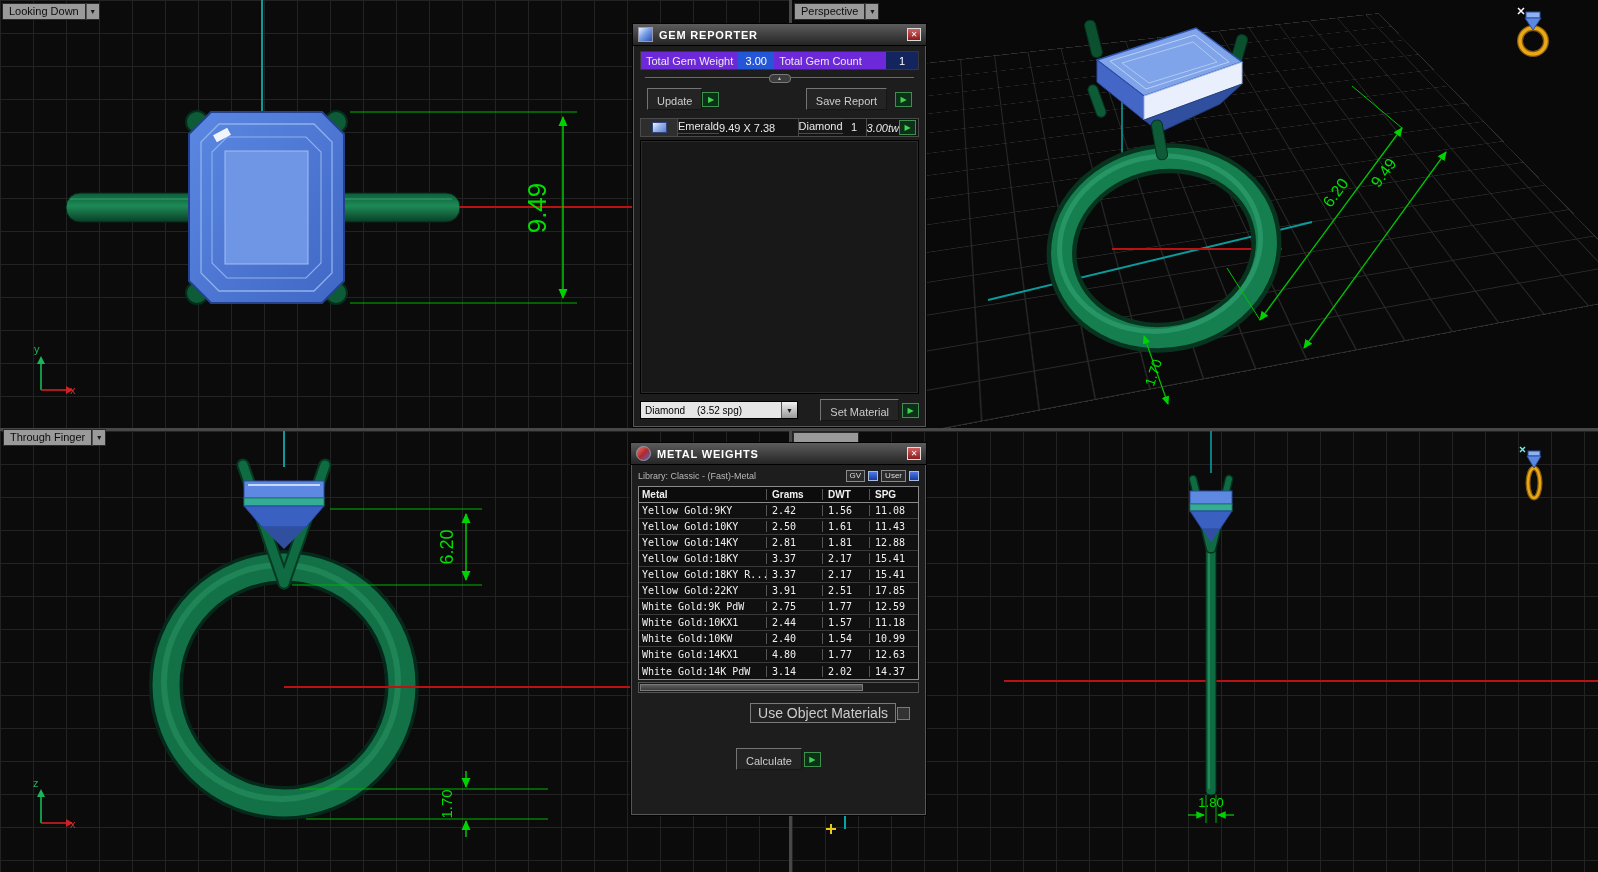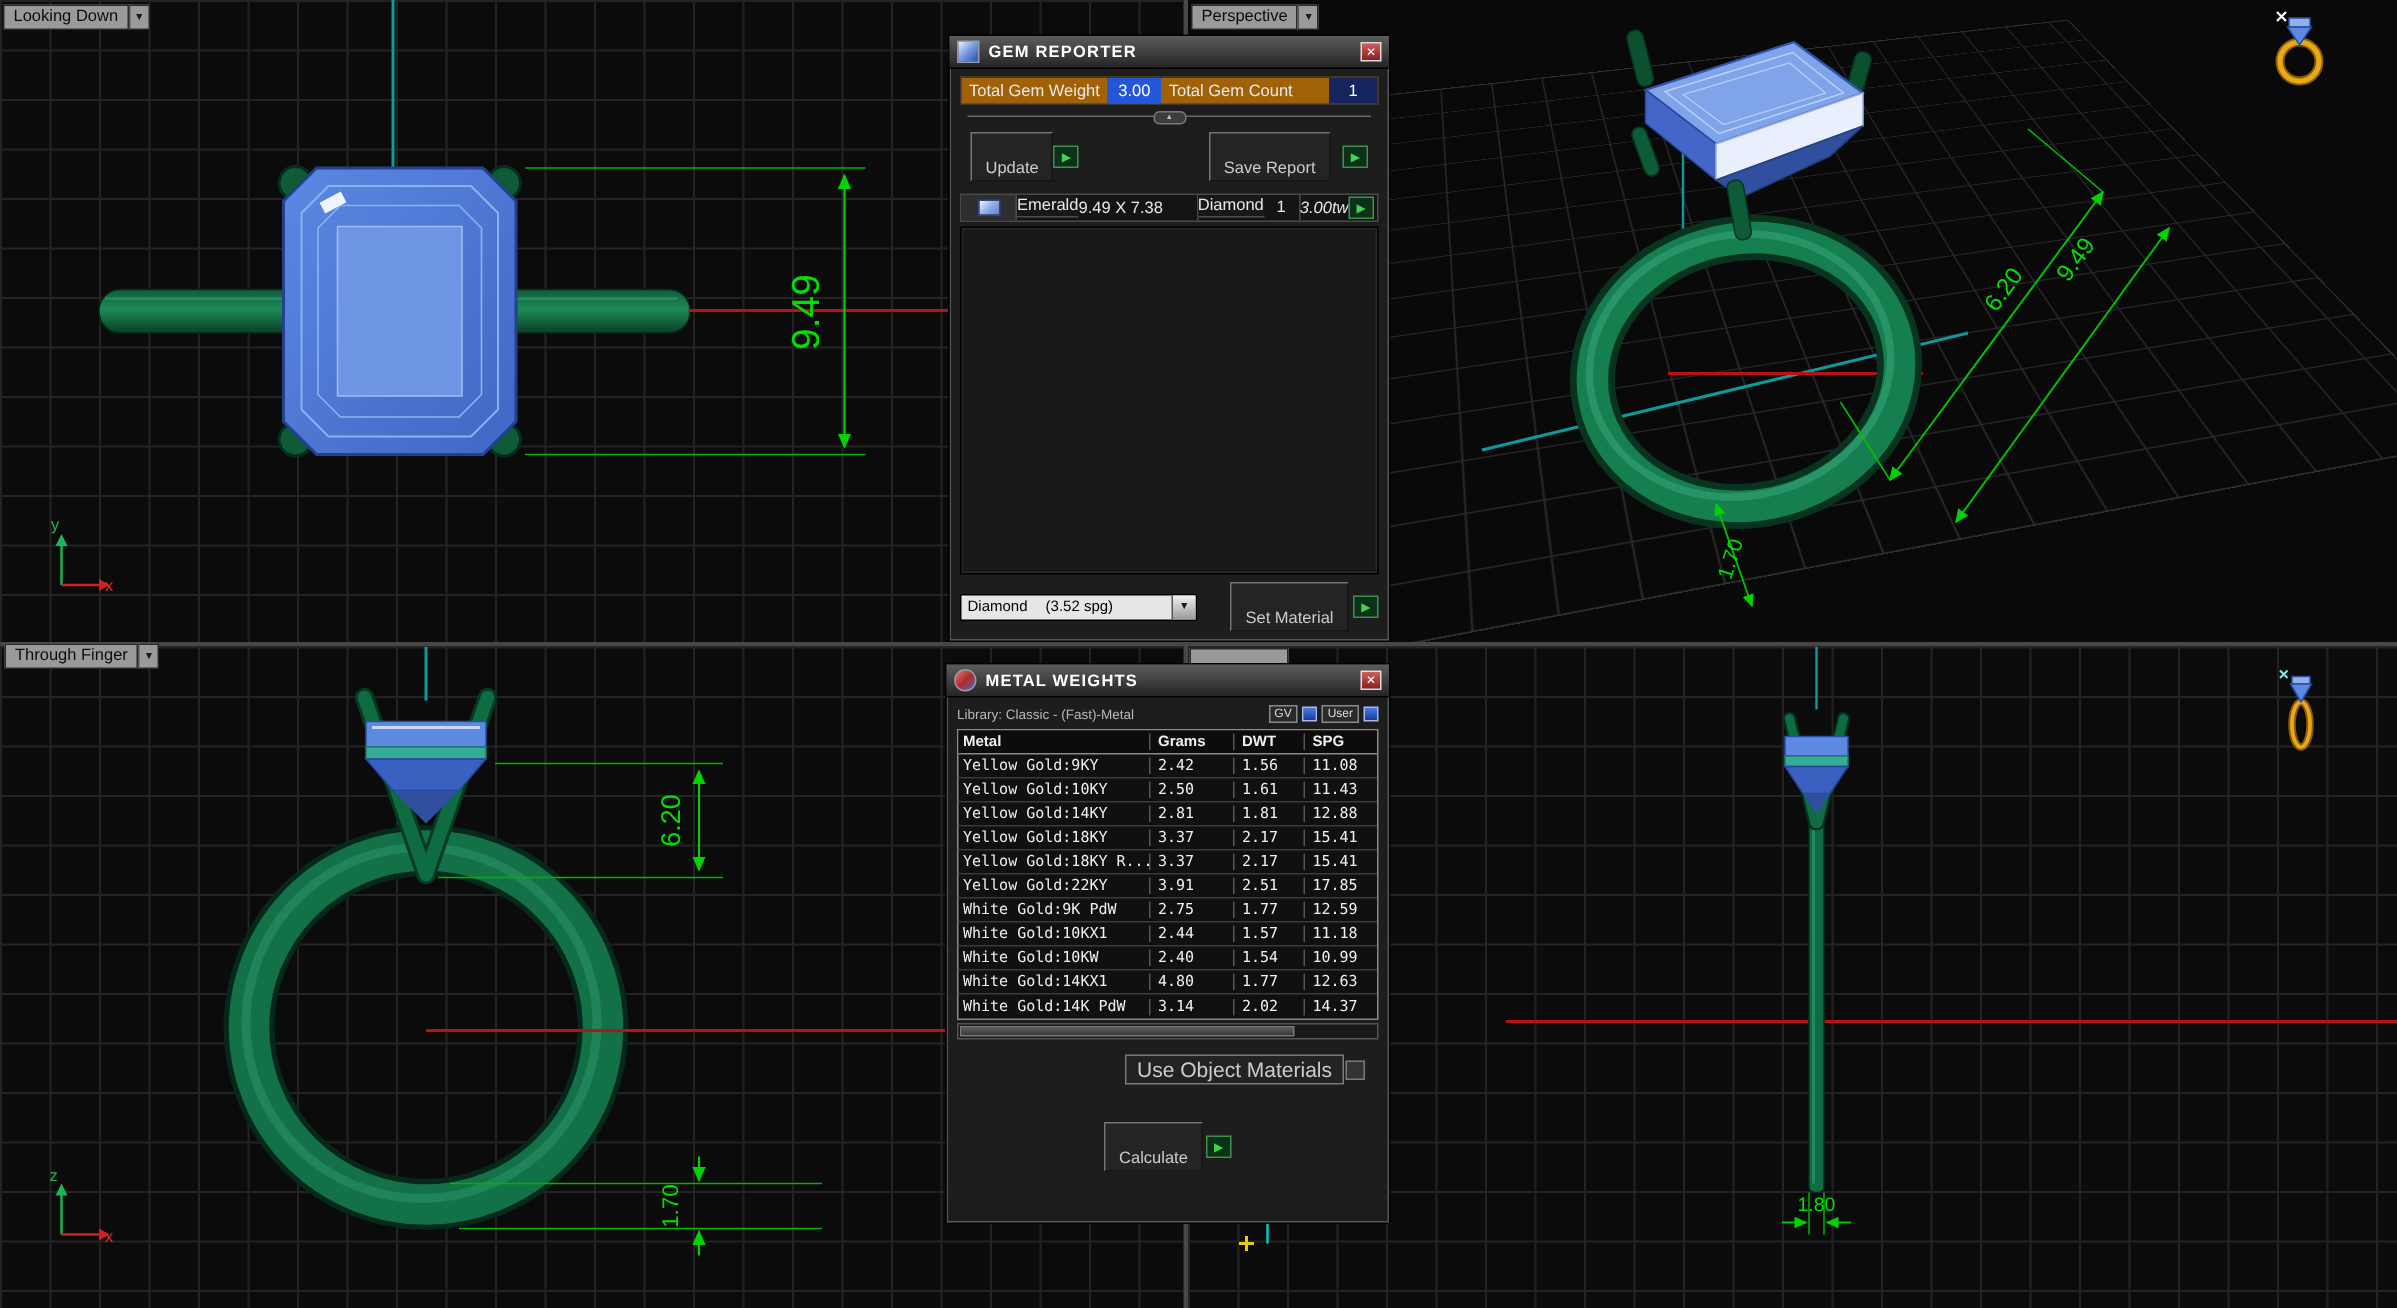--- a/index.html
+++ b/index.html
@@ -31,31 +31,31 @@
   #gem-reporter{left:633px;top:24px;width:293px;height:403px;}
   #metal-weights{left:631px;top:443px;width:295px;height:372px;}
   .titlebar{height:22px;background:linear-gradient(#5c5c5c,#252525);display:flex;align-items:center;padding:0 5px;gap:6px;border-bottom:1px solid #000;flex:0 0 auto;}
   .title-text{color:#fff;font-weight:bold;font-size:11px;letter-spacing:.8px;flex:1;}
   .title-icon{width:15px;height:15px;border:1px solid #99a;flex:0 0 auto;}
   .gem-rep-ic{background:linear-gradient(135deg,#eef3ff 0%,#7aa0e8 45%,#2a50b0 100%);}
   .mw-ic{background:linear-gradient(135deg,#e87a7a 0%,#b02a2a 50%,#4a6ad0 100%);border-radius:50%;}
   .close-btn{width:14px;height:13px;background:linear-gradient(#d06060,#8a1d1d);border:1px solid #ddd;color:#fff;font-size:8px;line-height:11px;text-align:center;cursor:pointer;flex:0 0 auto;}
 
   
-  .stats-row{display:flex;align-items:center;height:19px;margin:5px 7px 0;background:#a16207;border:1px solid #363636;font-size:11px;color:#eaeaea;flex:0 0 auto;}
+  .stats-row{display:flex;align-items:center;height:19px;margin:5px 7px 0;background:#6d28d9;border:1px solid #363636;font-size:11px;color:#eaeaea;flex:0 0 auto;}
   .stat-label{padding:0 5px;white-space:nowrap;}
   .stat-label.grow{flex:1;}
   .stat-value{height:100%;display:flex;align-items:center;justify-content:center;color:#fff;padding:0 6px;}
   .stat-value.blue{background:#2456d8;min-width:36px;}
   .stat-value.navy{background:#13245f;min-width:32px;}
   .splitter{position:relative;height:12px;margin:2px 12px;display:flex;align-items:center;flex:0 0 auto;}
   .splitter .line{flex:1;height:2px;border-top:1px solid #6a6a6a;border-bottom:1px solid #1a1a1a;}
   .splitter-handle{position:absolute;left:50%;transform:translateX(-50%);width:22px;height:9px;background:#3c3c3c;border:1px solid #7a7a7a;border-radius:4px;color:#c0c0c0;font-size:5px;line-height:7px;text-align:center;}
   .btn-row{display:flex;align-items:center;margin:2px 14px 0;flex:0 0 auto;}
-  .dark-btn{background:#242424;border:1px solid;border-color:#747474 #151515 #151515 #747474;color:#cccccc;font-size:11px;font-family:inherit;padding:17px 9px 2px;cursor:pointer;white-space:nowrap;}
+  .dark-btn{background:#242424;border:1px solid;border-color:#747474 #151515 #151515 #747474;color:#cccccc;font-size:11px;font-family:inherit;padding:6px 9px 2px;cursor:pointer;white-space:nowrap;}
   .go-btn{width:17px;height:15px;background:#0c3018;border:1px solid #3f8f4f;color:#3fd44f;font-size:8px;display:inline-flex;align-items:center;justify-content:center;cursor:pointer;flex:0 0 auto;}
   .sp8{width:8px;} .sp28{flex:1;}
   .gem-table{display:flex;margin:8px 7px 0;border:1px solid #4a4a4a;background:#141414;font-size:11px;color:#e8e8e8;flex:0 0 auto;}
   .gem-icon-cell{width:37px;border-right:1px solid #4a4a4a;display:flex;align-items:center;justify-content:center;background:#2e2e2e;}
   .gem-chip{width:15px;height:11px;background:linear-gradient(135deg,#f0f4ff 0%,#9ab4ea 45%,#5e7fd0 100%);border:1px solid #30477e;}
   .gem-col{flex:1;display:flex;flex-direction:row;}
   .gem-col + .gem-col{border-left:1px solid #4a4a4a;}
   .gem-col-header{height:15px;text-align:center;line-height:15px;border-bottom:1px solid #4a4a4a;background:#181818;}
   .gem-col-value{height:17px;display:flex;align-items:center;justify-content:center;}
   .gem-col-value.split{justify-content:flex-start;}

